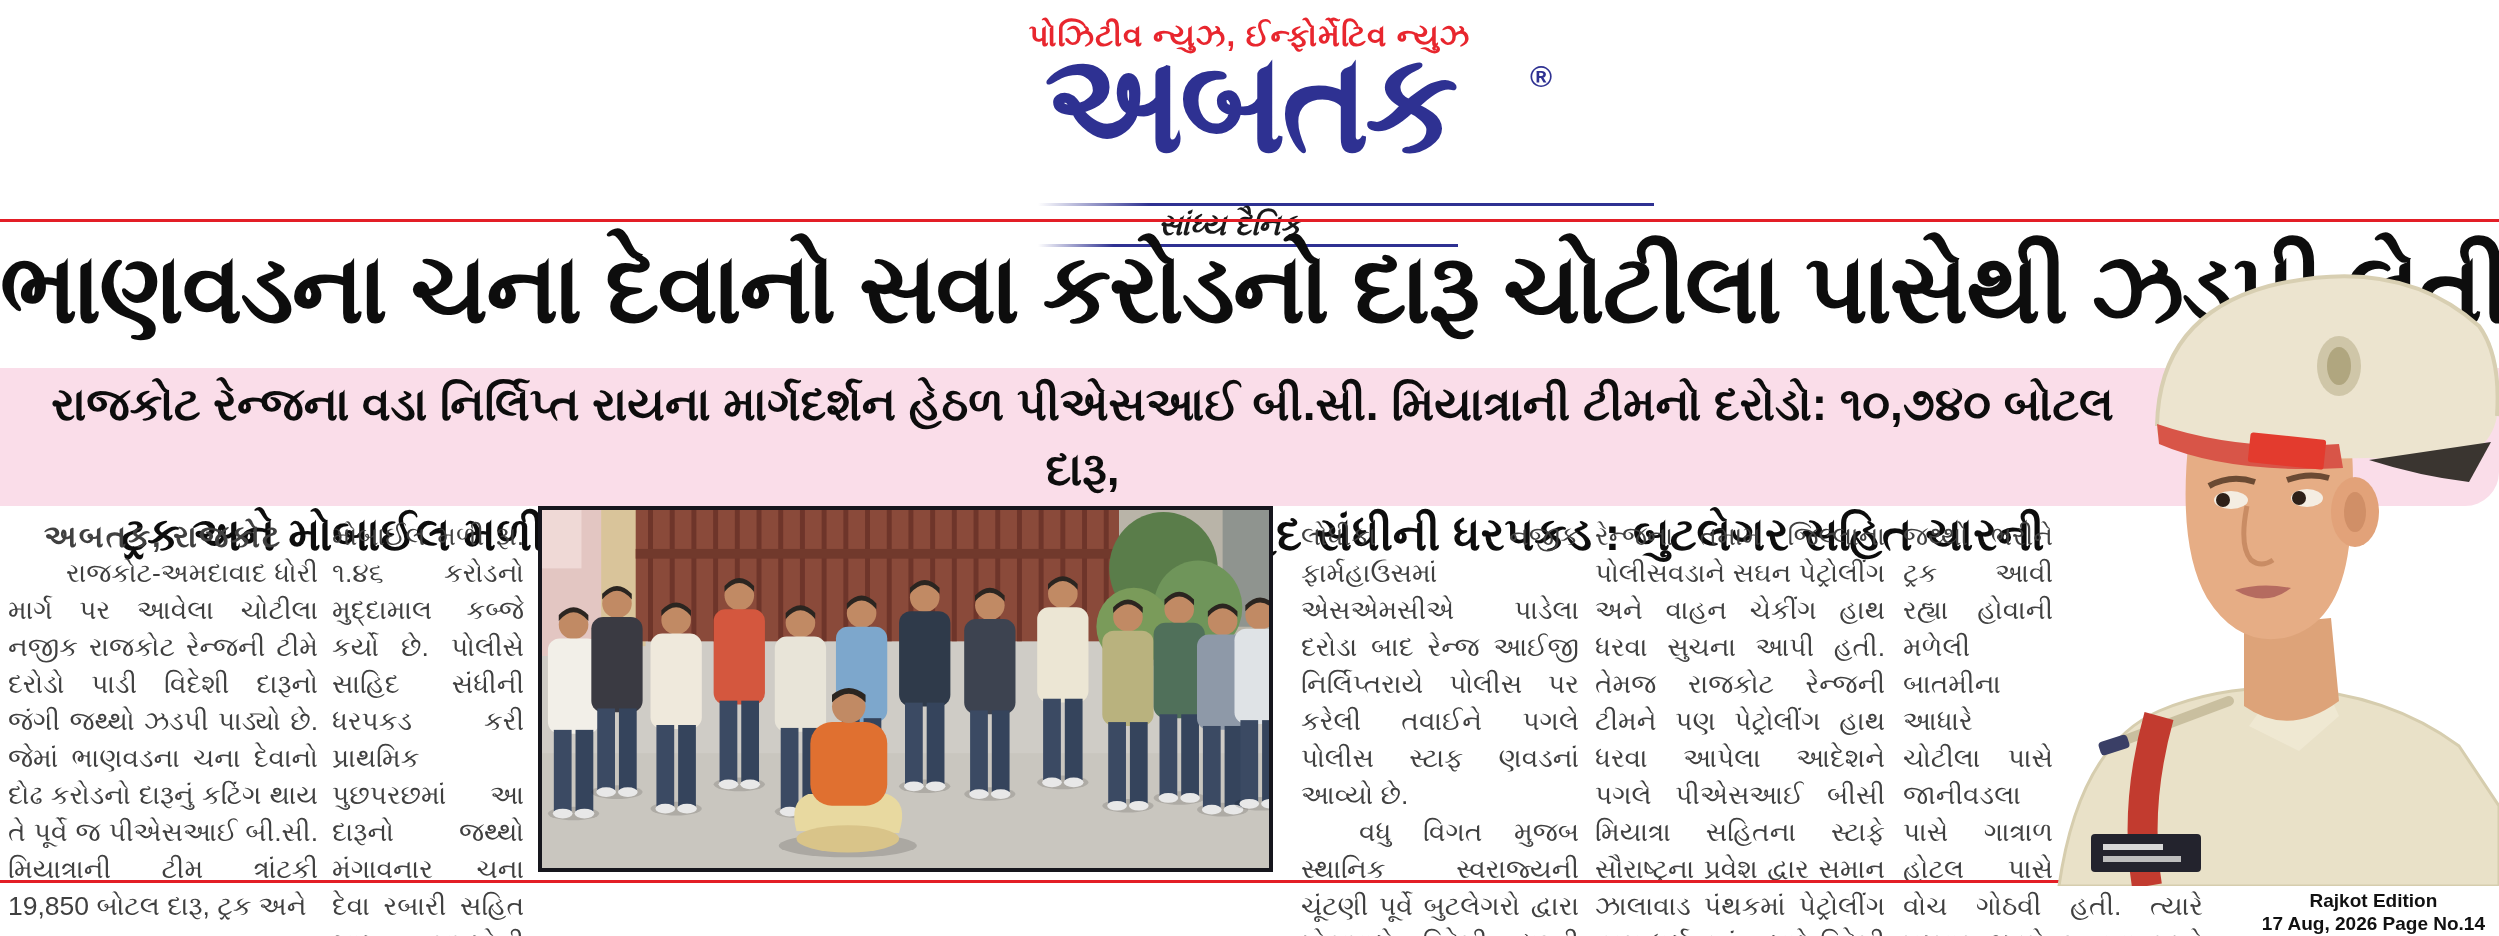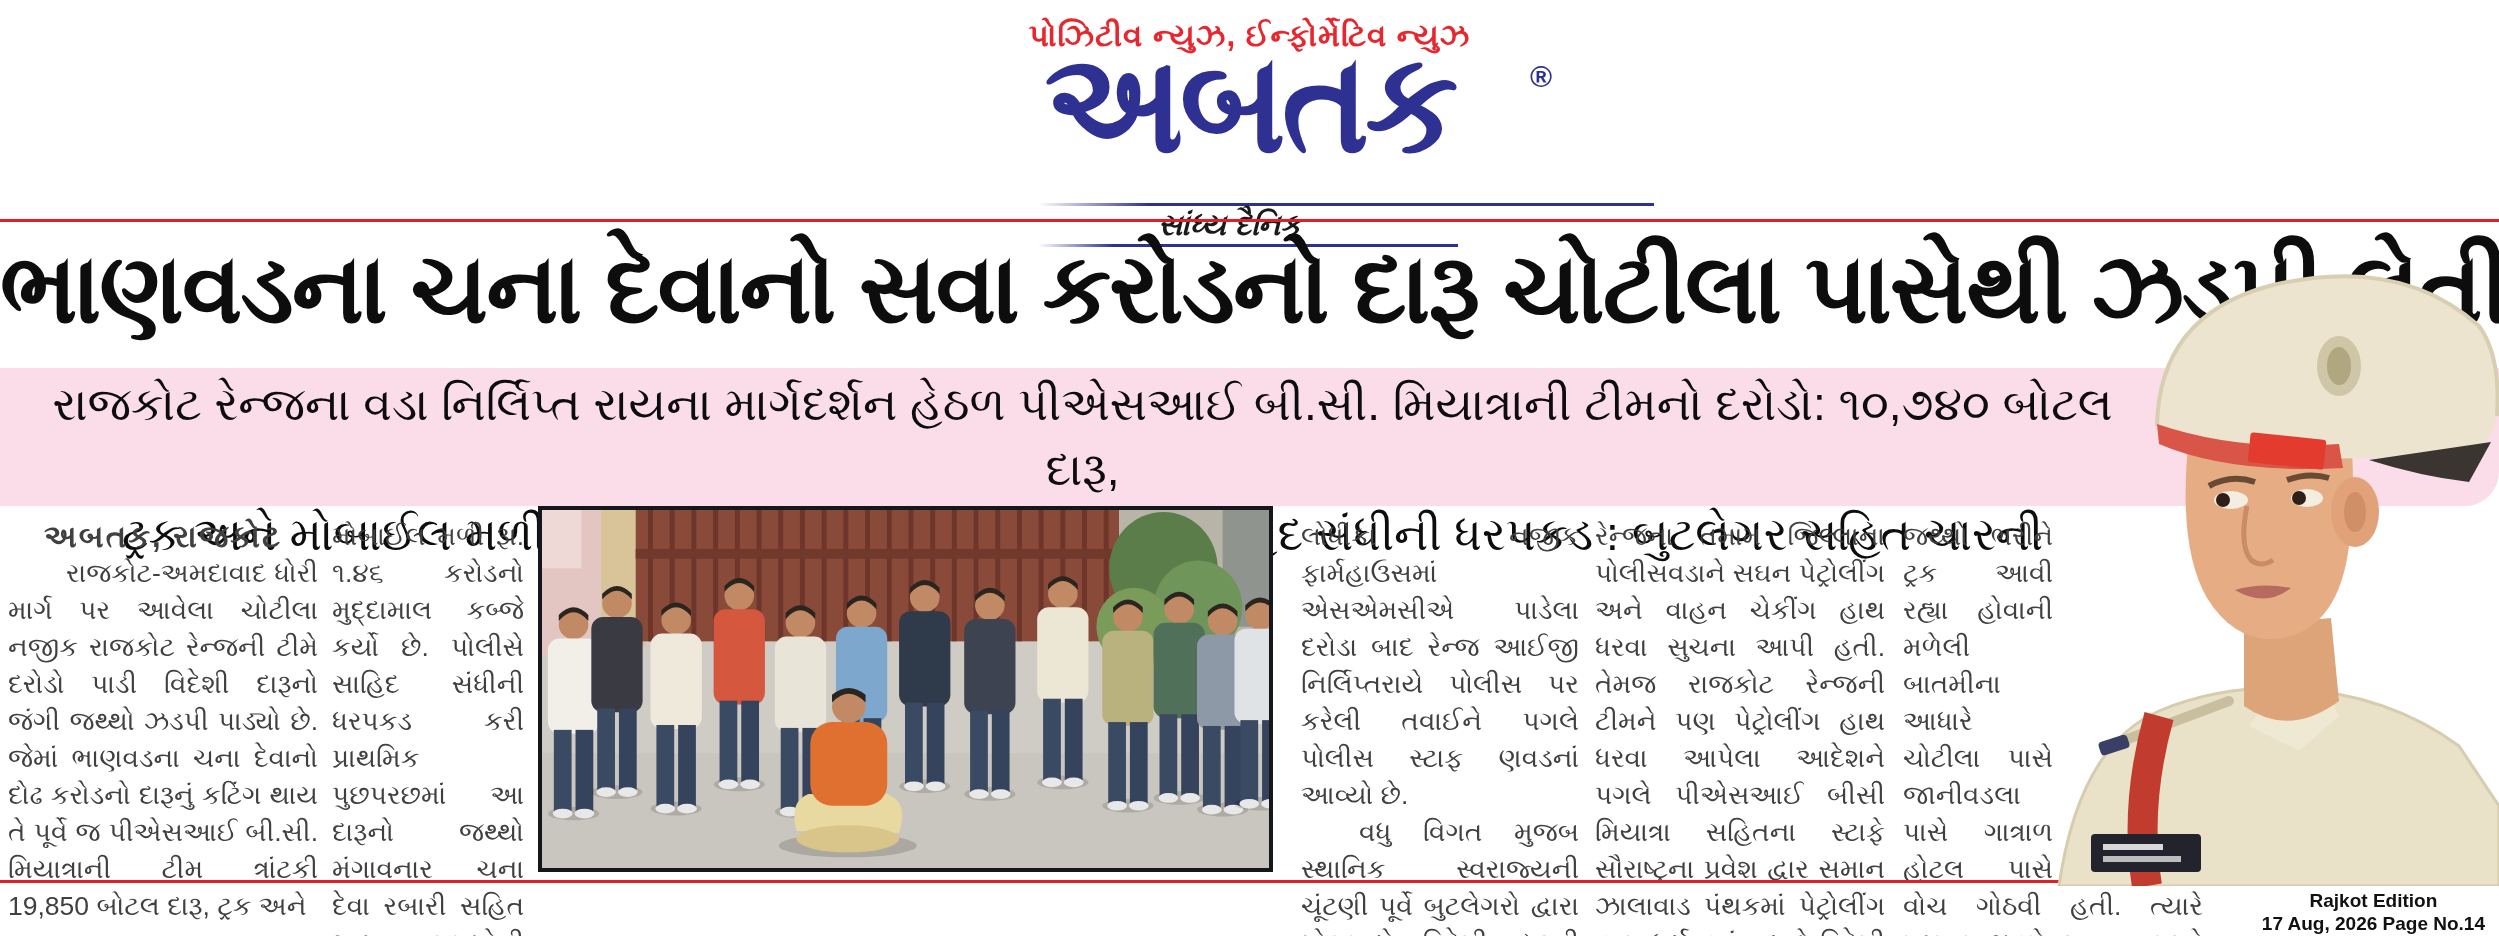--- a/index.html
+++ b/index.html
@@ -34,21 +34,21 @@
     position:absolute;top:224px;left:0;width:2499px;text-align:center;
     font-size:97px;font-weight:900;color:#0d0d0d;line-height:130px;
     letter-spacing:-2px;white-space:nowrap;transform-origin:center;
   }
   
   .subhead-box{
     position:absolute;top:368px;left:0;width:2499px;height:138px;
     background:#fadde9;border-radius:0 0 34px 0;
   }
   .subhead-inner{
-    padding:4px 370px 0 36px;text-align:center;font-size:46px;font-weight:normal;
+    padding:4px 370px 0 36px;text-align:center;font-size:46px;font-weight:bold;
     line-height:65px;color:#0d0d0d;
   }
   
   .body-area{
     position:absolute;top:506px;left:0;width:2499px;height:374px;
     display:flex;align-items:flex-start;padding-left:8px;box-sizing:border-box;
   }
   .col{font-size:26.5px;line-height:37px;text-align:justify;color:#404040;margin-top:12px;}
   .col p{margin:0;}
   .col p.ind{text-indent:58px;}

